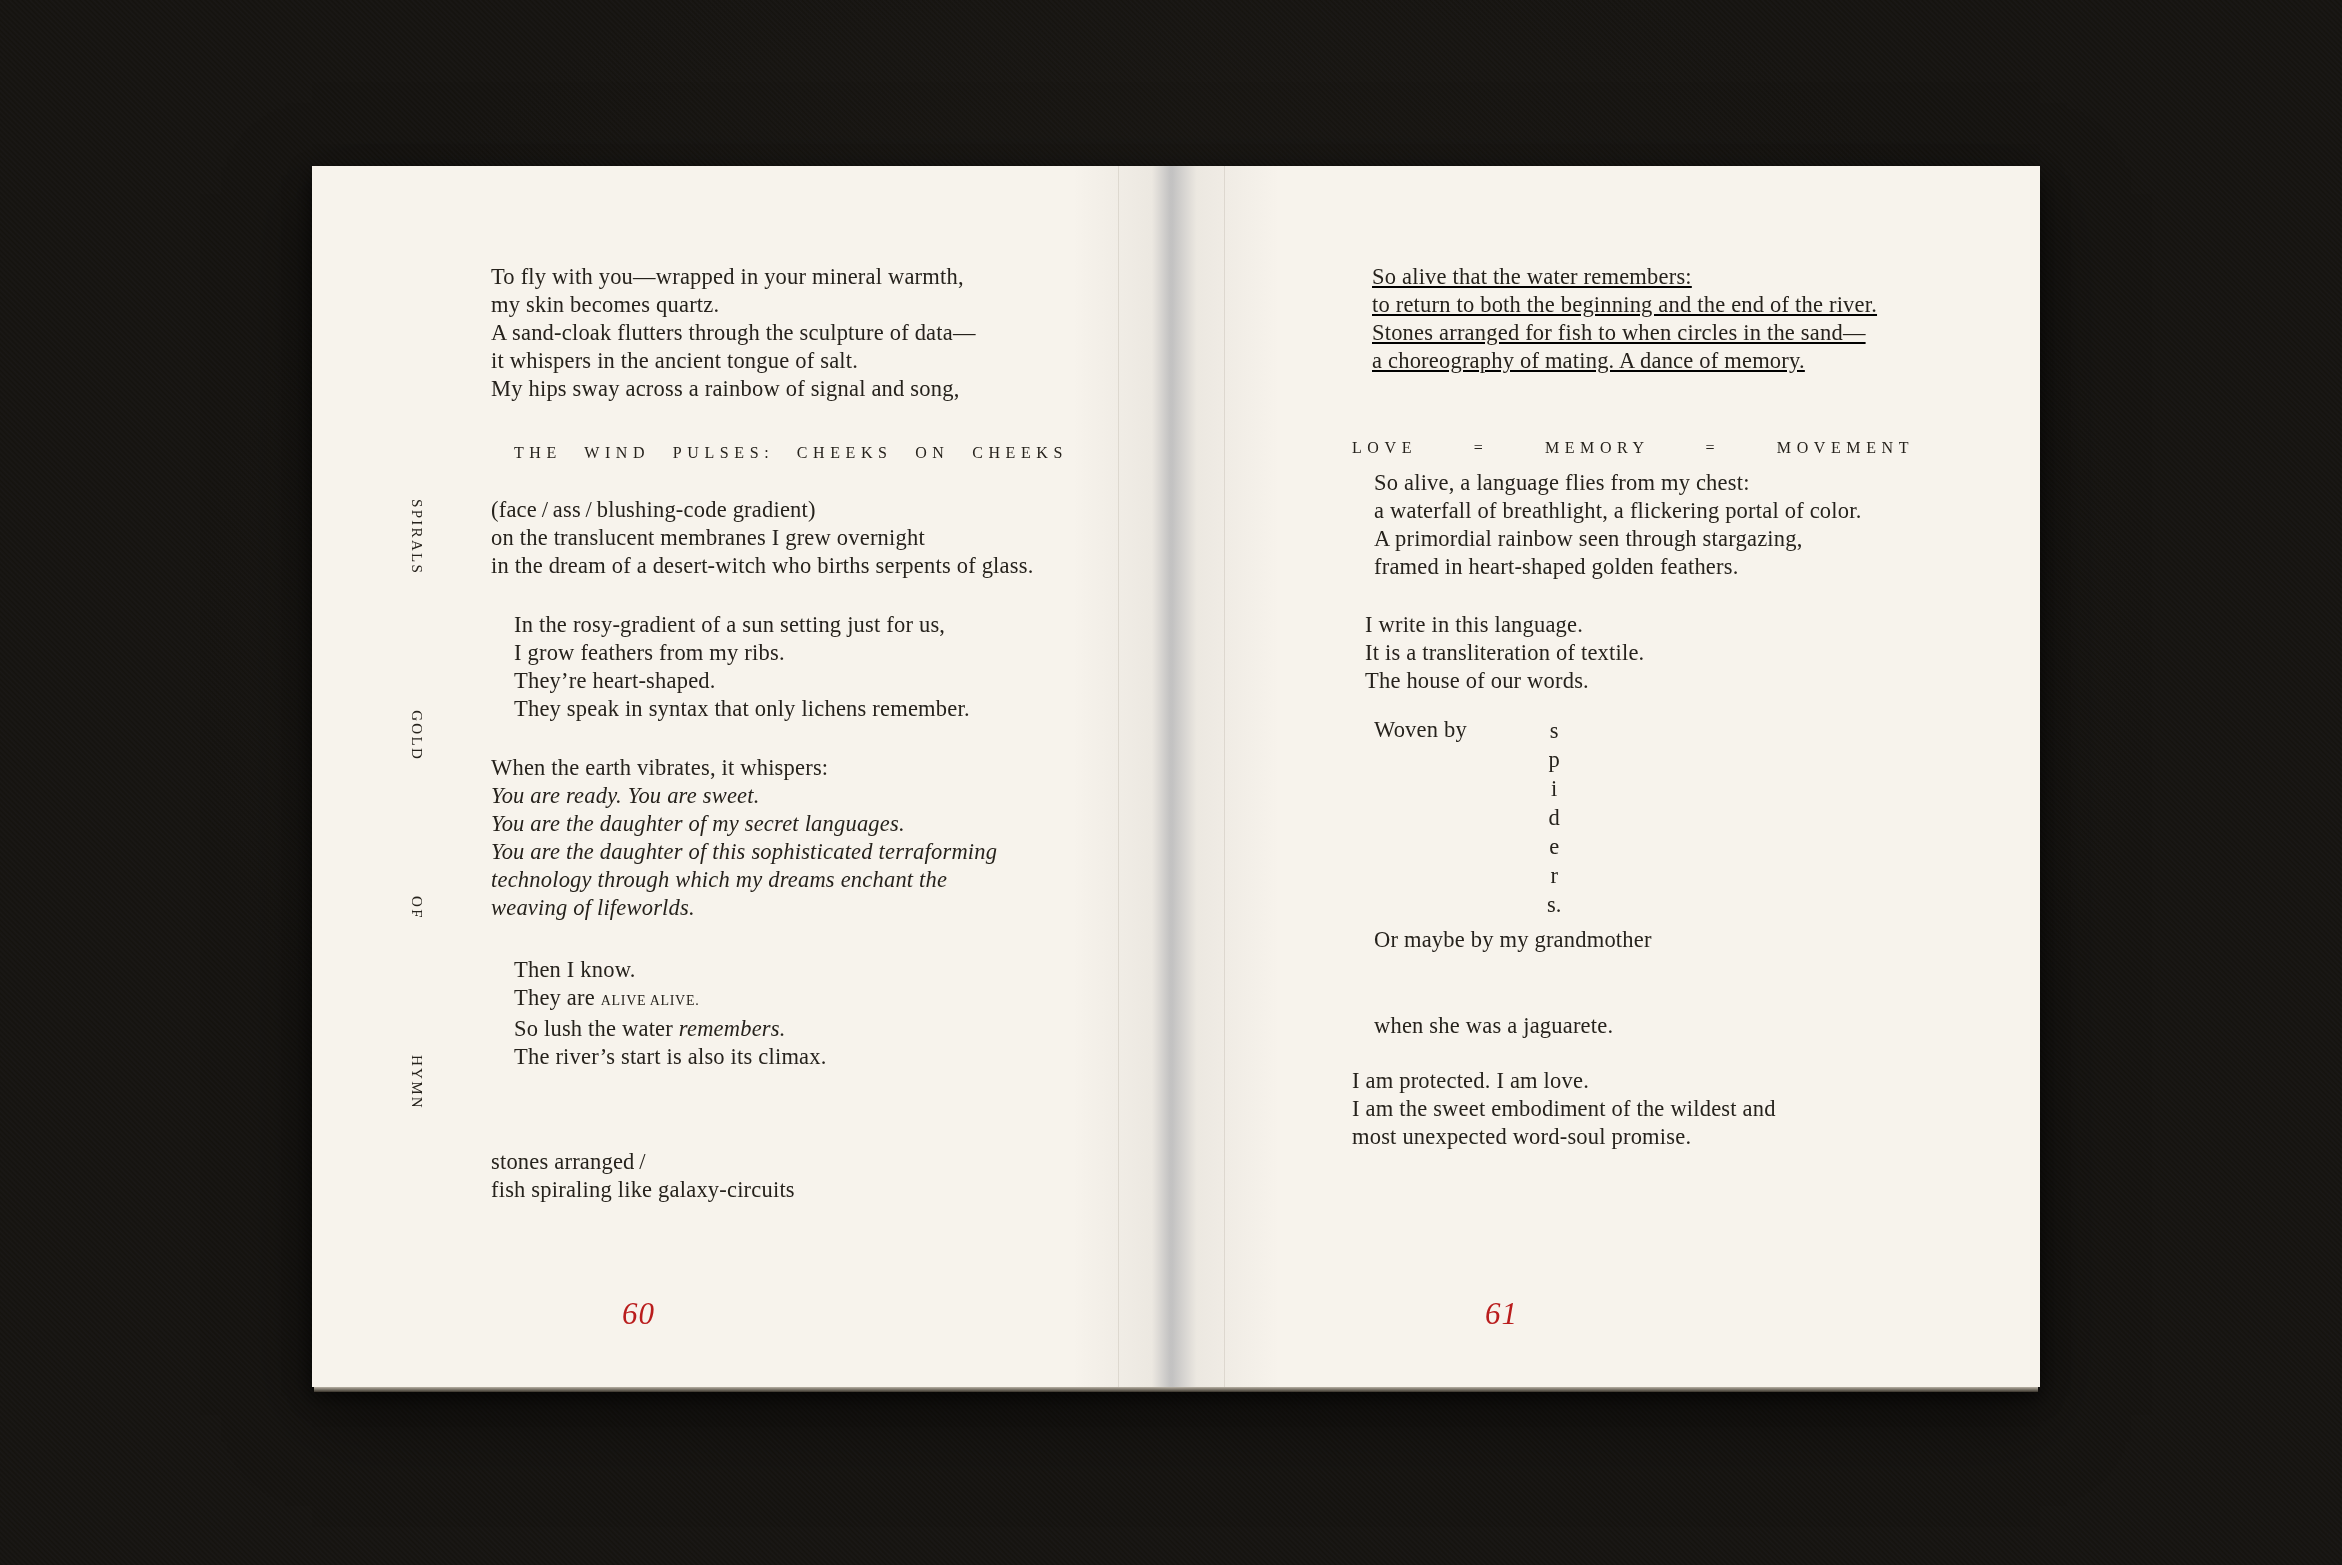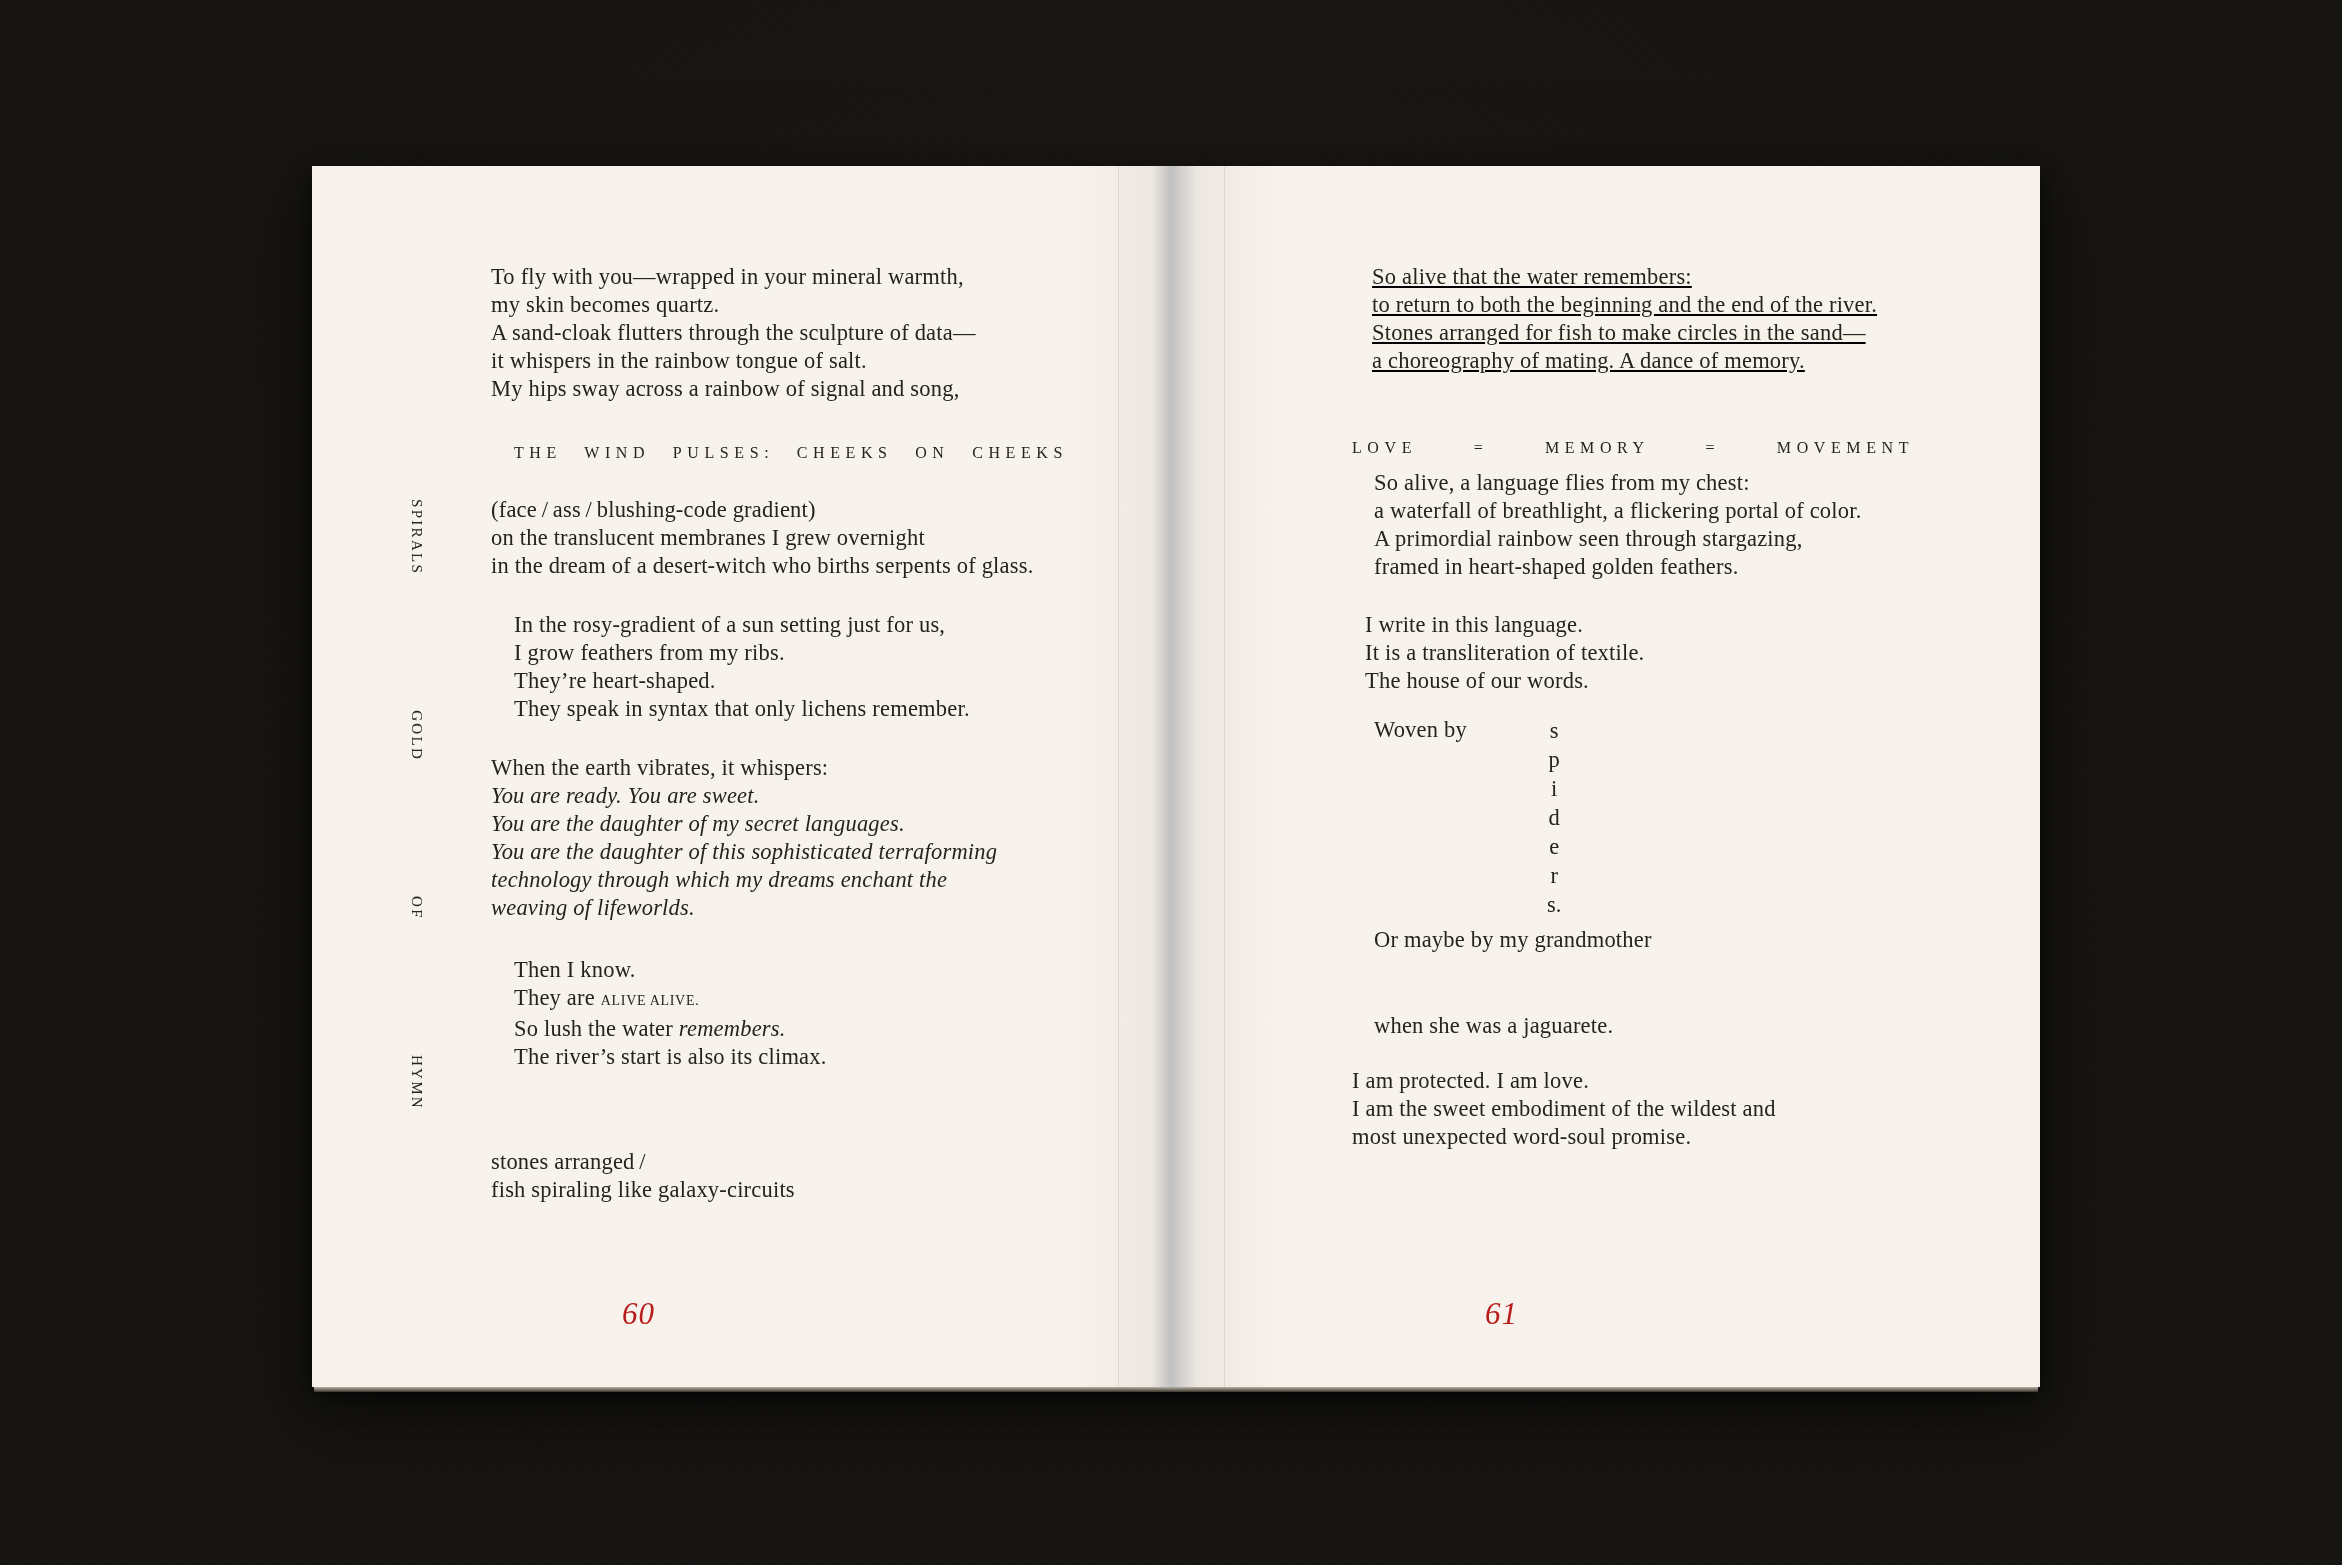--- a/index.html
+++ b/index.html
@@ -71,21 +71,21 @@
       <span>SPIRALS</span>
       <span>GOLD</span>
       <span>OF</span>
       <span>HYMN</span>
     </div>
 
     <div class="stanza" style="left:179px;top:97px;">
       <div class="line">To fly with you—wrapped in your mineral warmth,</div>
       <div class="line">my skin becomes quartz.</div>
       <div class="line">A sand-cloak flutters through the sculpture of data—</div>
-      <div class="line">it whispers in the rainbow tongue of salt.</div>
+      <div class="line">it whispers in the ancient tongue of salt.</div>
       <div class="line">My hips sway across a rainbow of signal and song,</div>
     </div>
 
     <div class="caps-line" style="left:202px;top:278px;">THE WIND PULSES: CHEEKS ON CHEEKS</div>
 
     <div class="stanza" style="left:179px;top:330px;">
       <div class="line">(face / ass / blushing-code gradient)</div>
       <div class="line">on the translucent membranes I grew overnight</div>
       <div class="line">in the dream of a desert-witch who births serpents of glass.</div>
     </div>
@@ -119,21 +119,21 @@
     </div>
 
     <div class="page-number" style="left:310px;">60</div>
   </div>
 
   <div>
 
     <div class="stanza" style="left:1060px;top:97px;text-decoration:underline;">
       <div class="line">So alive that the water remembers:</div>
       <div class="line">to return to both the beginning and the end of the river.</div>
-      <div class="line">Stones arranged for fish to make circles in the sand—</div>
+      <div class="line">Stones arranged for fish to when circles in the sand—</div>
       <div class="line">a choreography of mating. A dance of memory.</div>
     </div>
 
     <div class="caps-line wide" style="left:1040px;top:249px;">LOVE = MEMORY = MOVEMENT</div>
 
     <div class="stanza" style="left:1062px;top:303px;">
       <div class="line">So alive, a language flies from my chest:</div>
       <div class="line">a waterfall of breathlight, a flickering portal of color.</div>
       <div class="line">A primordial rainbow seen through stargazing,</div>
       <div class="line">framed in heart-shaped golden feathers.</div>

